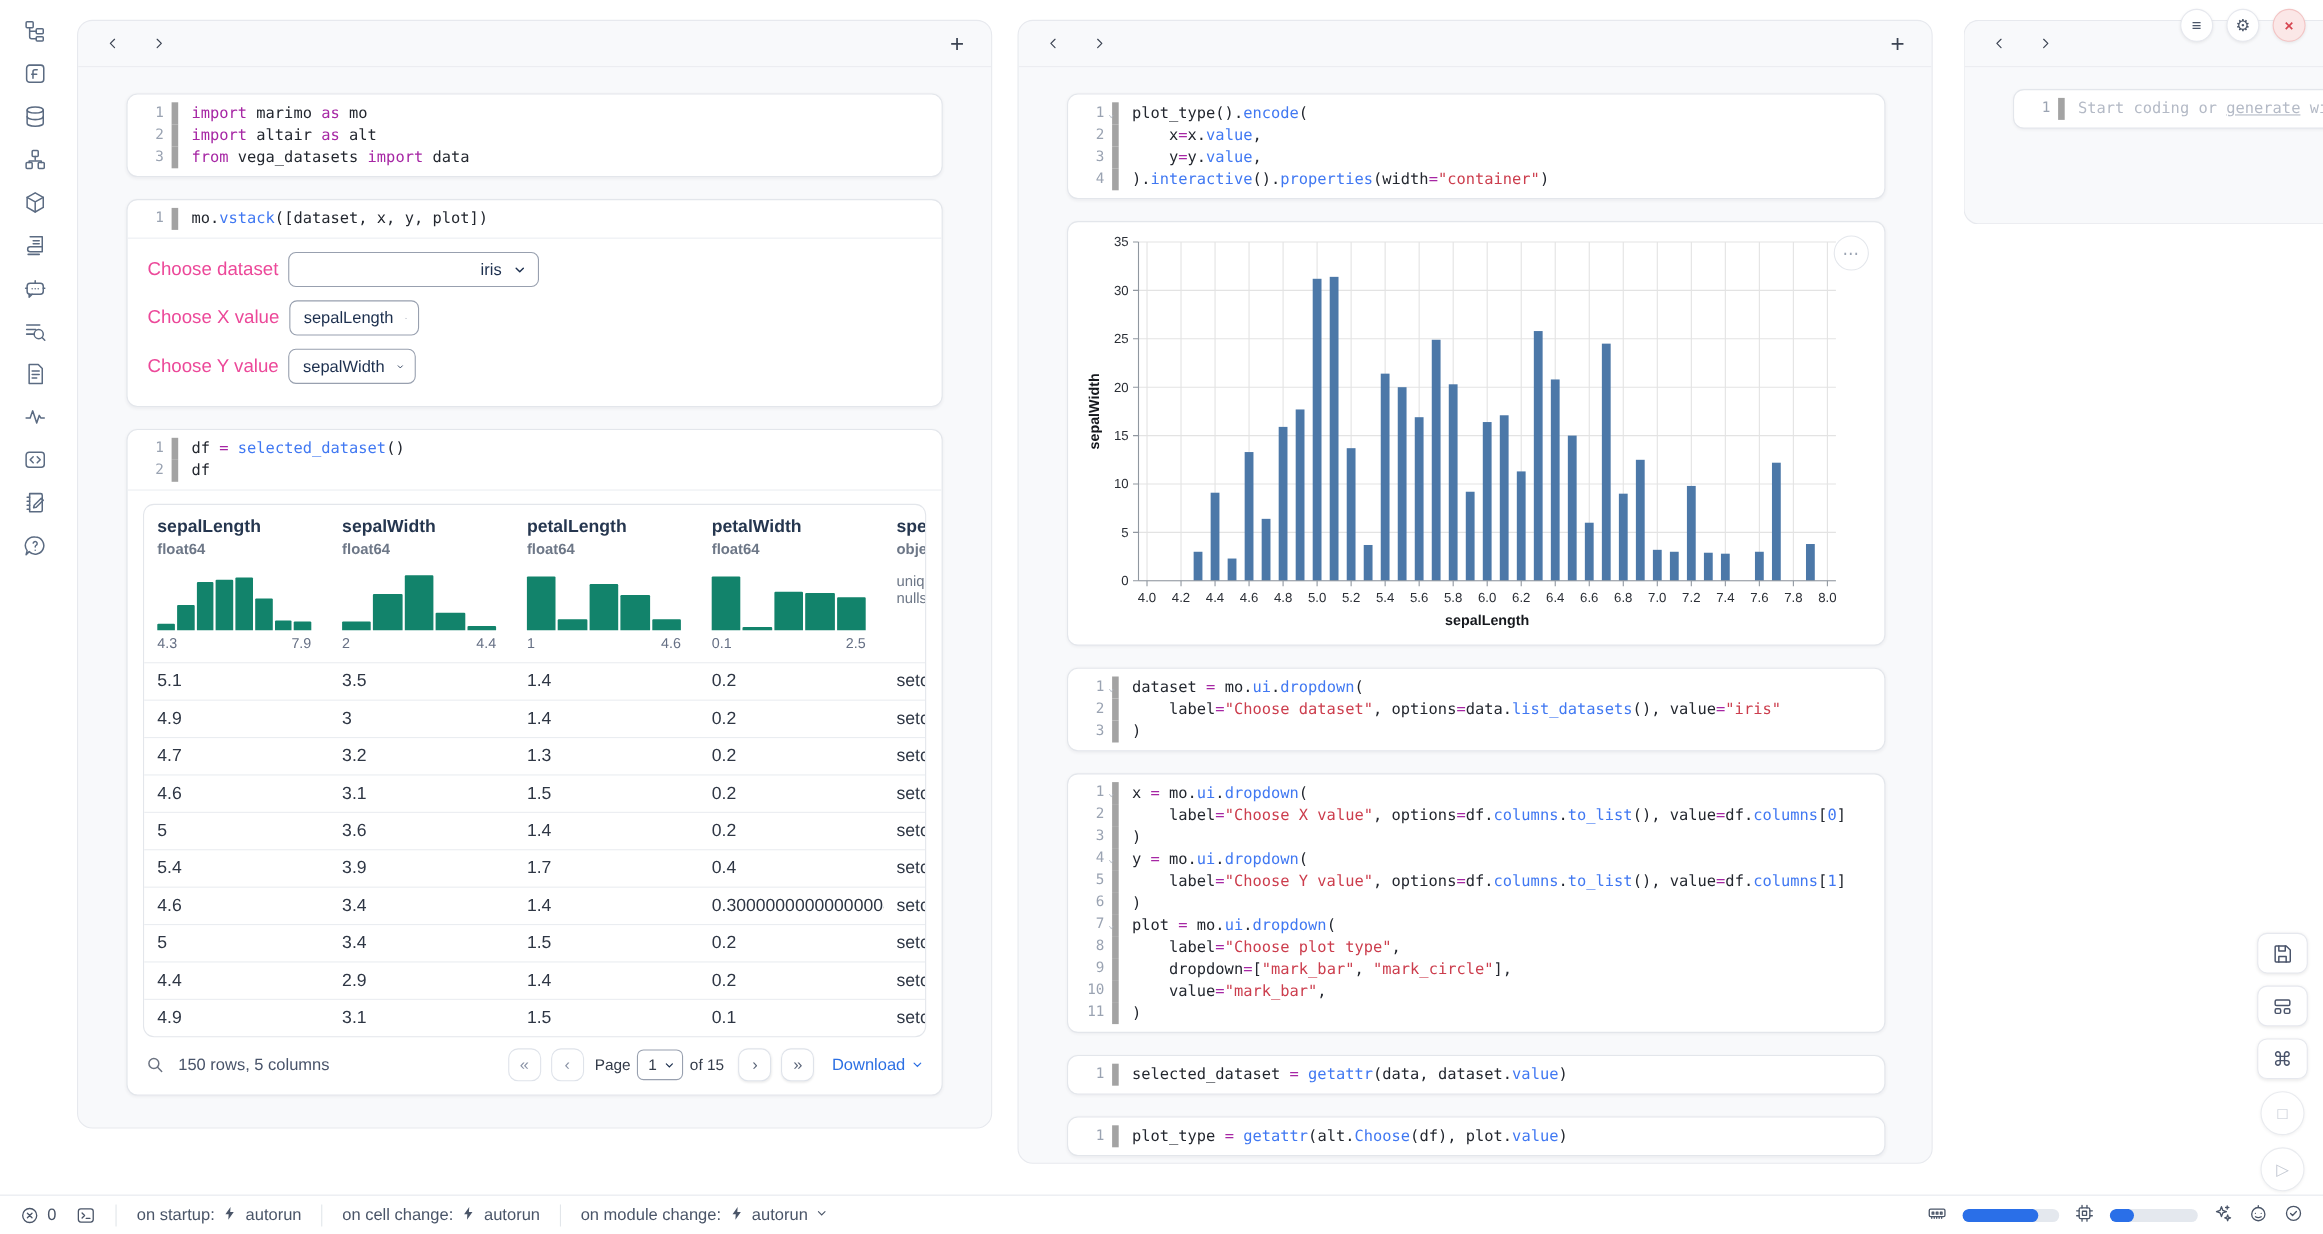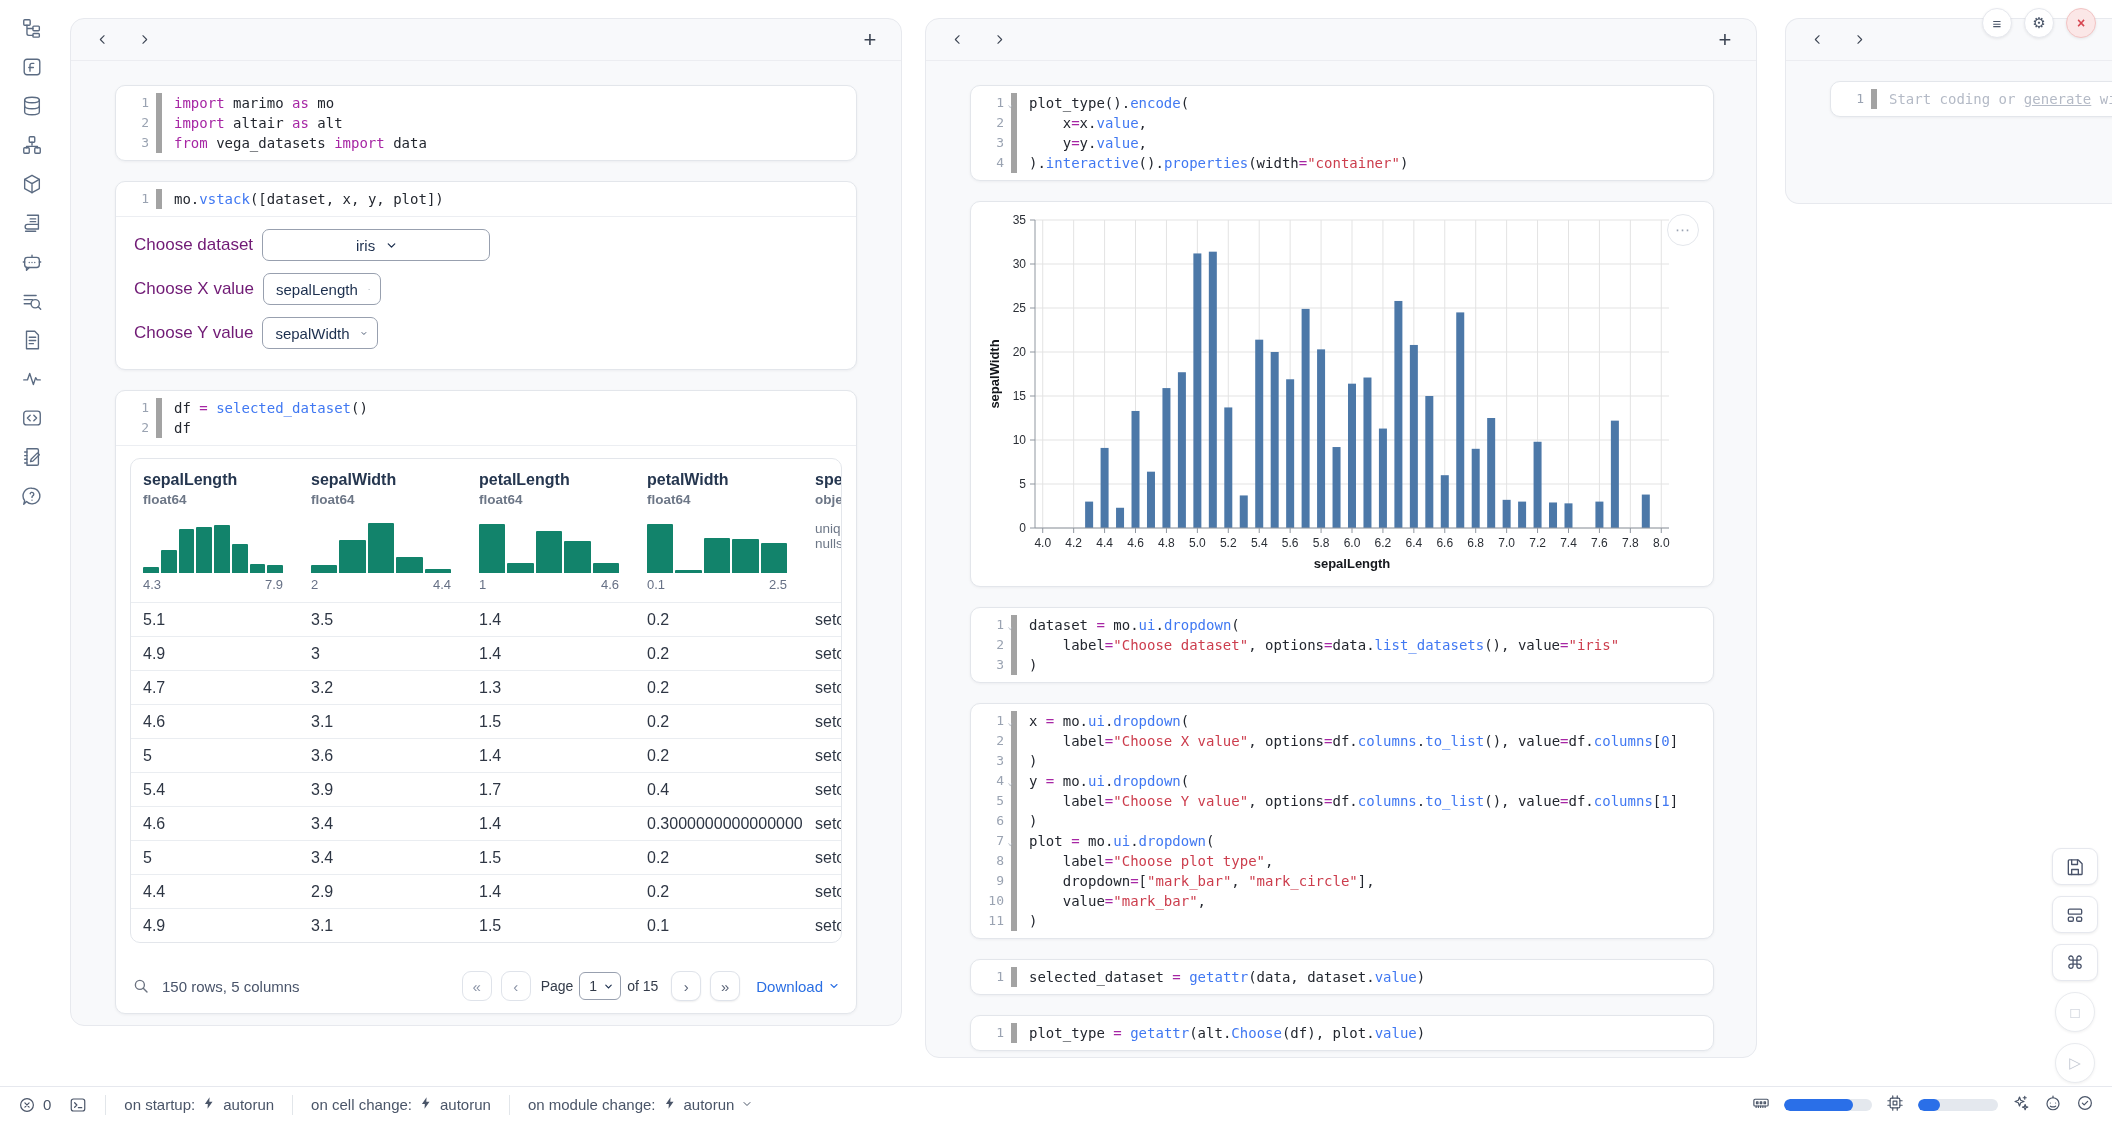--- a/index.html
+++ b/index.html
@@ -25,39 +25,39 @@
   .code{padding:7px 8px 7px 0;}
   .code-row{display:flex;min-height:20px;line-height:20px;}
   .ln{width:40px;flex:none;text-align:right;padding-right:7px;color:#9aa3b2;font-size:13px;position:relative;box-sizing:border-box;}
   .fold{position:absolute;right:-2px;top:1px;font-size:9px;color:#b2bac6;}
   .src{border-left:6px solid #a3a3a3;padding-left:12px;white-space:pre;font-size:14px;color:#23272f;}
   .t-k{color:#a626a4;} .t-o{color:#a626a4;} .t-f{color:#4078f2;} .t-n{color:#4078f2;} .t-s{color:#cc3d4d;}
   .out{border-top:1px solid #eceef2;}
   
   .ctl-wrap{padding:12px 18px 8px;}
   .ctl-row{display:flex;align-items:center;margin-bottom:12px;}
-  .ctl-label{font-size:17px;color:#701a75;margin-right:9px;}
-  .select{height:32px;border:1px solid #98a0af;border-radius:7px;background:#fff;display:flex;align-items:center;justify-content:center;
+  .ctl-label{font-size:17px;color:#ec4899;margin-right:9px;}
+  .select{height:32px;border:1px solid #98a0af;border-radius:7px;background:#fff;display:flex;align-items:center;justify-content:flex-end;
     padding:0 10px 0 12px;color:#1c2f4e;font-size:15px;box-sizing:border-box;cursor:pointer;}
   .select svg{width:13px;height:13px;stroke:#1c2f4e;stroke-width:2.4;fill:none;stroke-linecap:round;stroke-linejoin:round;margin-left:10px;}
   
   .out-table{padding:12px 14px 10px;}
   .tcard{border:1px solid #e3e6eb;border-radius:10px;overflow:hidden;background:#fff;}
   .tgrid{display:grid;grid-template-columns:168px 168px 168px 168px minmax(0,1fr);}
   .thead{padding:12px 0 10px;}
   .thc{padding-left:12px;overflow:hidden;}
   .thc .nm{font-size:16px;font-weight:bold;color:#25364f;white-space:nowrap;}
   .thc .tp{font-size:13.5px;color:#6d7787;margin-top:3px;white-space:nowrap;font-weight:bold;}
   .thc .xtra{font-size:13.5px;color:#6d7787;white-space:nowrap;}
   .hist{height:52px;display:flex;align-items:flex-end;gap:2px;margin-top:14px;width:140px;}
   .hist div{flex:1;border-radius:1px 1px 0 0;}
   .rng{display:flex;justify-content:space-between;width:140px;font-size:13px;color:#667085;margin-top:4px;}
   .trow{display:grid;grid-template-columns:168px 168px 168px 168px minmax(0,1fr);height:33px;align-items:center;border-top:1px solid #eaedf1;}
   .trow div{padding-left:12px;font-size:16px;color:#2e3644;white-space:nowrap;overflow:hidden;}
-  .tfoot{display:flex;align-items:center;margin-top:28px;font-size:15px;color:#49546a;padding:0 2px 2px;}
+  .tfoot{display:flex;align-items:center;margin-top:10px;font-size:15px;color:#49546a;padding:0 2px 2px;}
   .tfoot .sicon{margin-right:12px;display:flex;}
   .pgbtn{width:30px;height:30px;border:1px solid #dfe3ea;border-radius:9px;background:#fff;display:flex;align-items:center;justify-content:center;
     color:#5a6478;font-size:15px;box-shadow:0 1px 2px rgba(0,0,0,.07);margin-left:9px;cursor:pointer;}
   .pgbtn.dim{box-shadow:none;color:#8a93a6;}
   .pagesel{display:flex;align-items:center;margin:0 4px 0 10px;font-size:14px;color:#333b49;}
   .pagesel .box{border:1px solid #98a0af;border-radius:6px;height:26px;display:flex;align-items:center;padding:0 6px 0 9px;margin:0 6px;cursor:pointer;}
   .pagesel .box svg{width:11px;height:11px;stroke:#1c2f4e;stroke-width:2.4;fill:none;margin-left:6px;stroke-linecap:round;}
   .dl{color:#2b6fe3;margin-left:16px;display:flex;align-items:center;cursor:pointer;}
   .dl svg{width:12px;height:12px;stroke:#2b6fe3;stroke-width:2.2;fill:none;margin-left:5px;stroke-linecap:round;}
   

